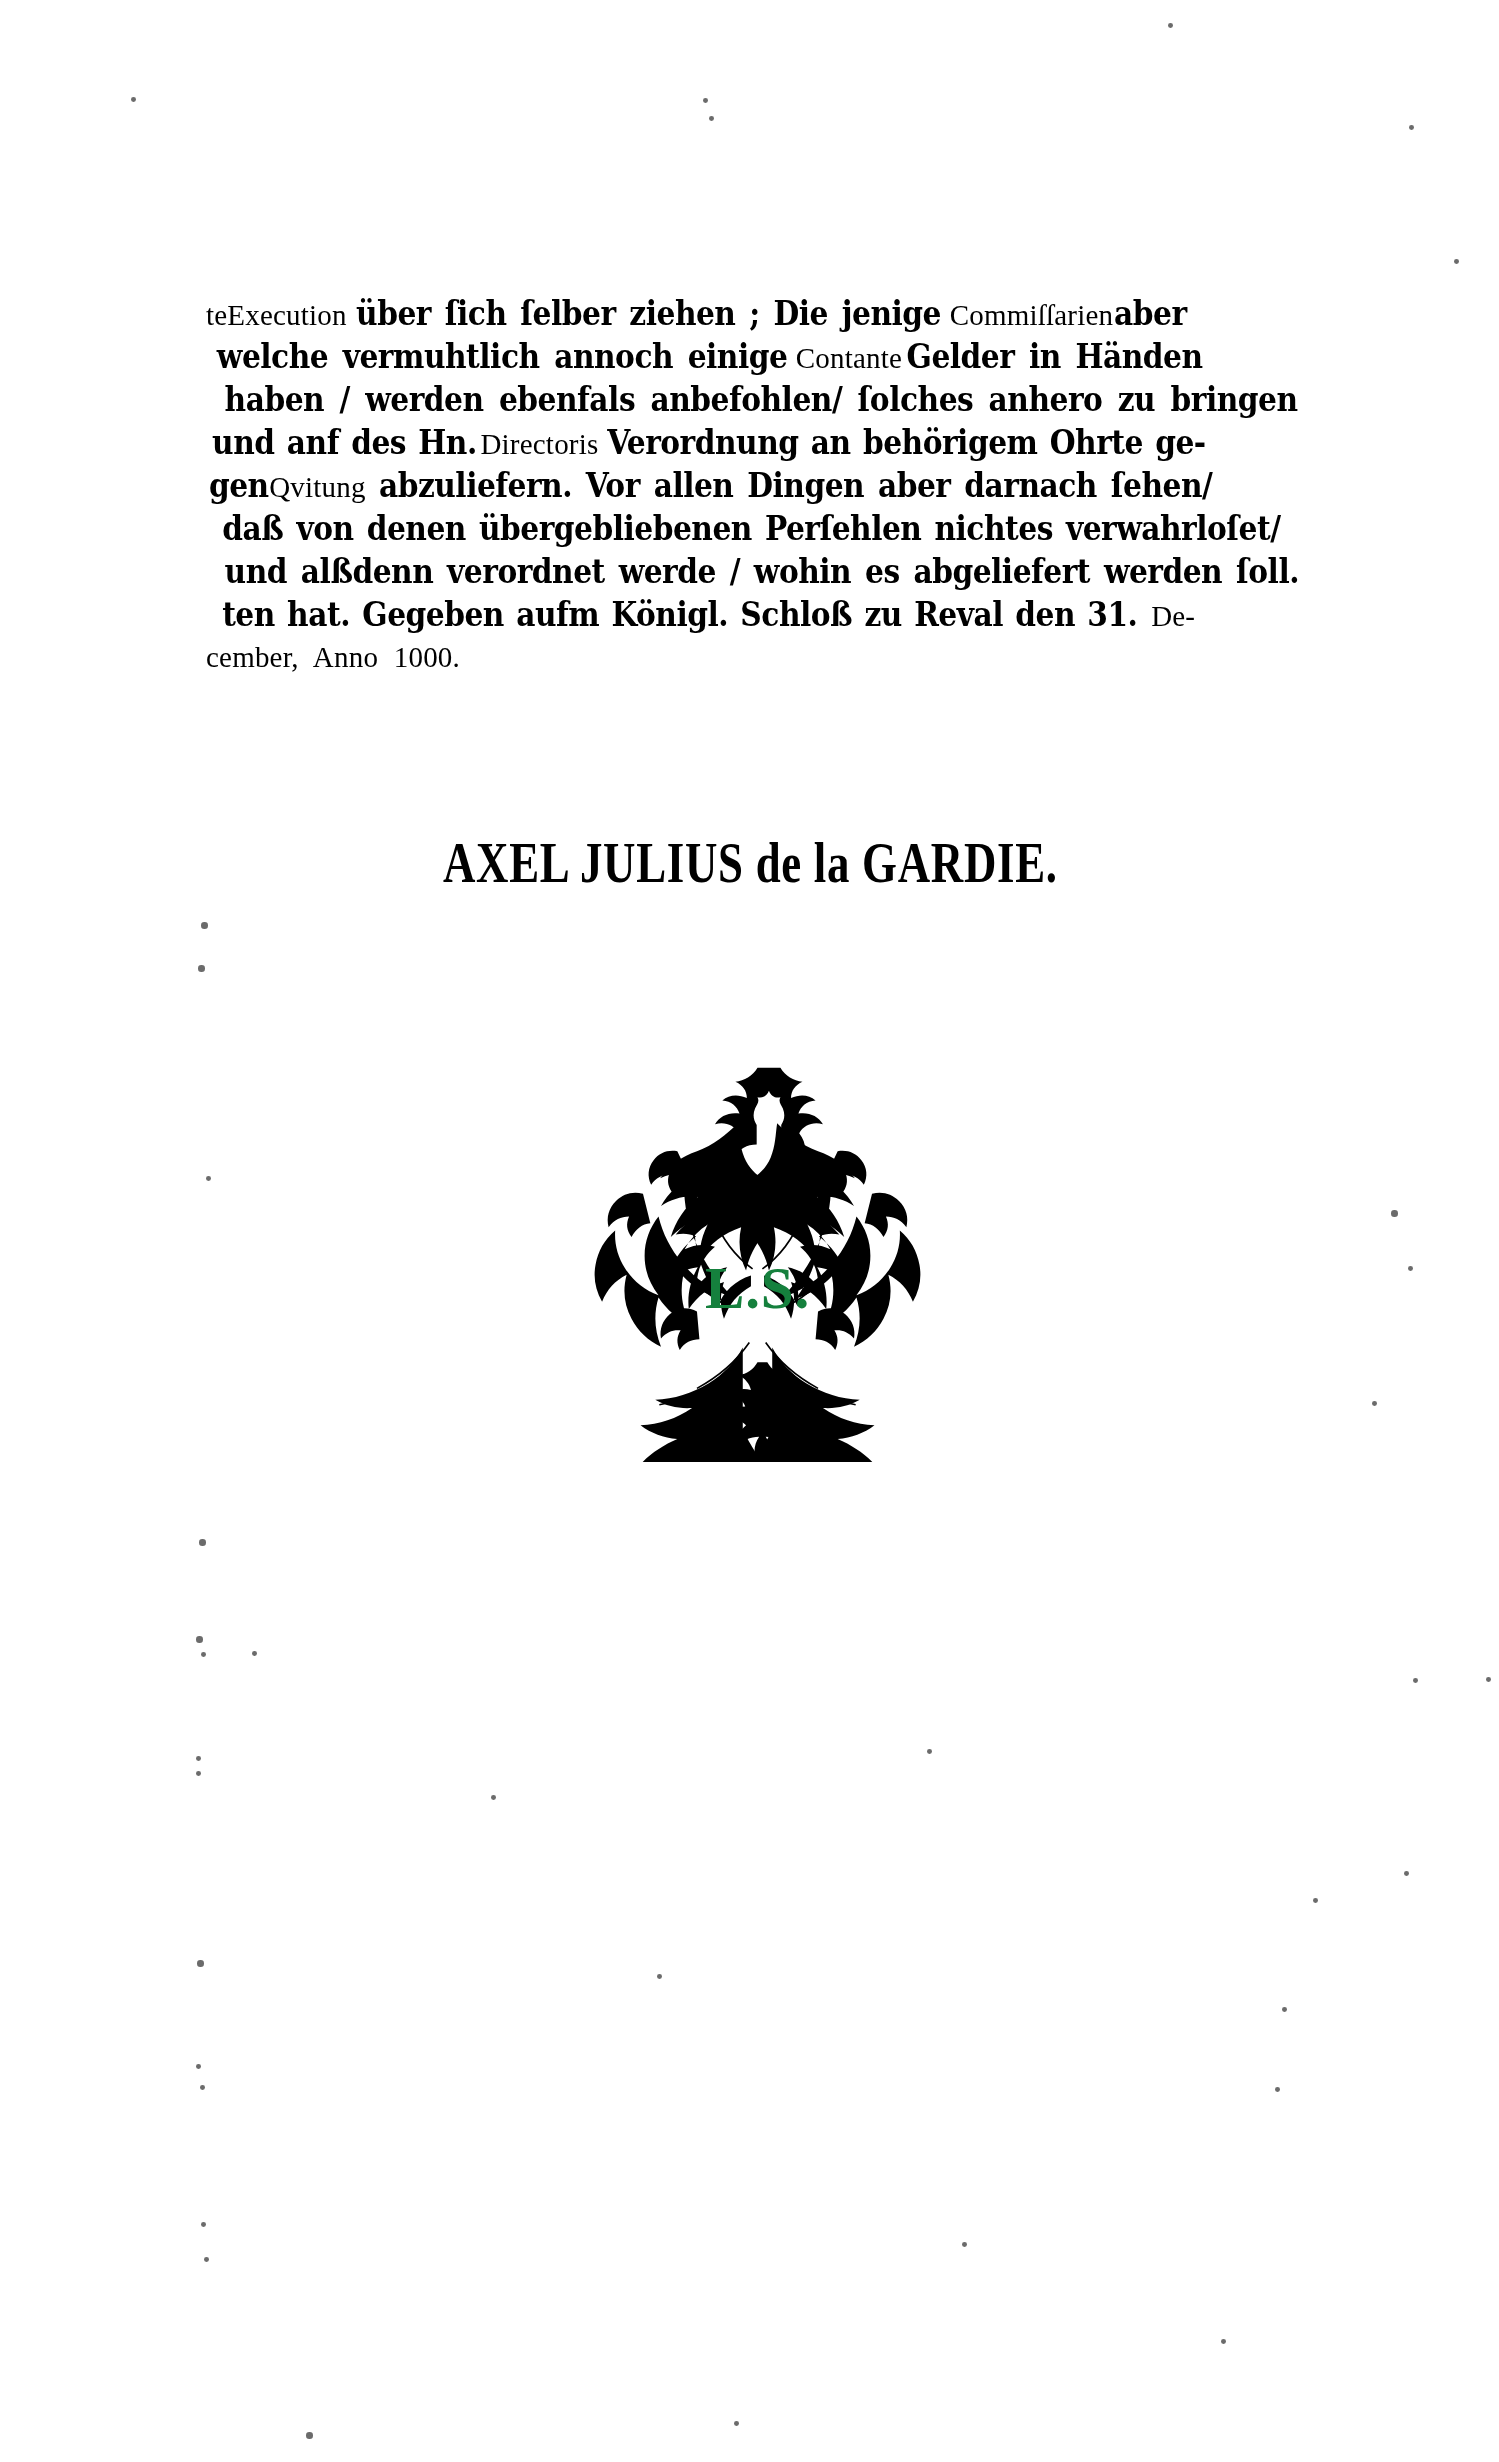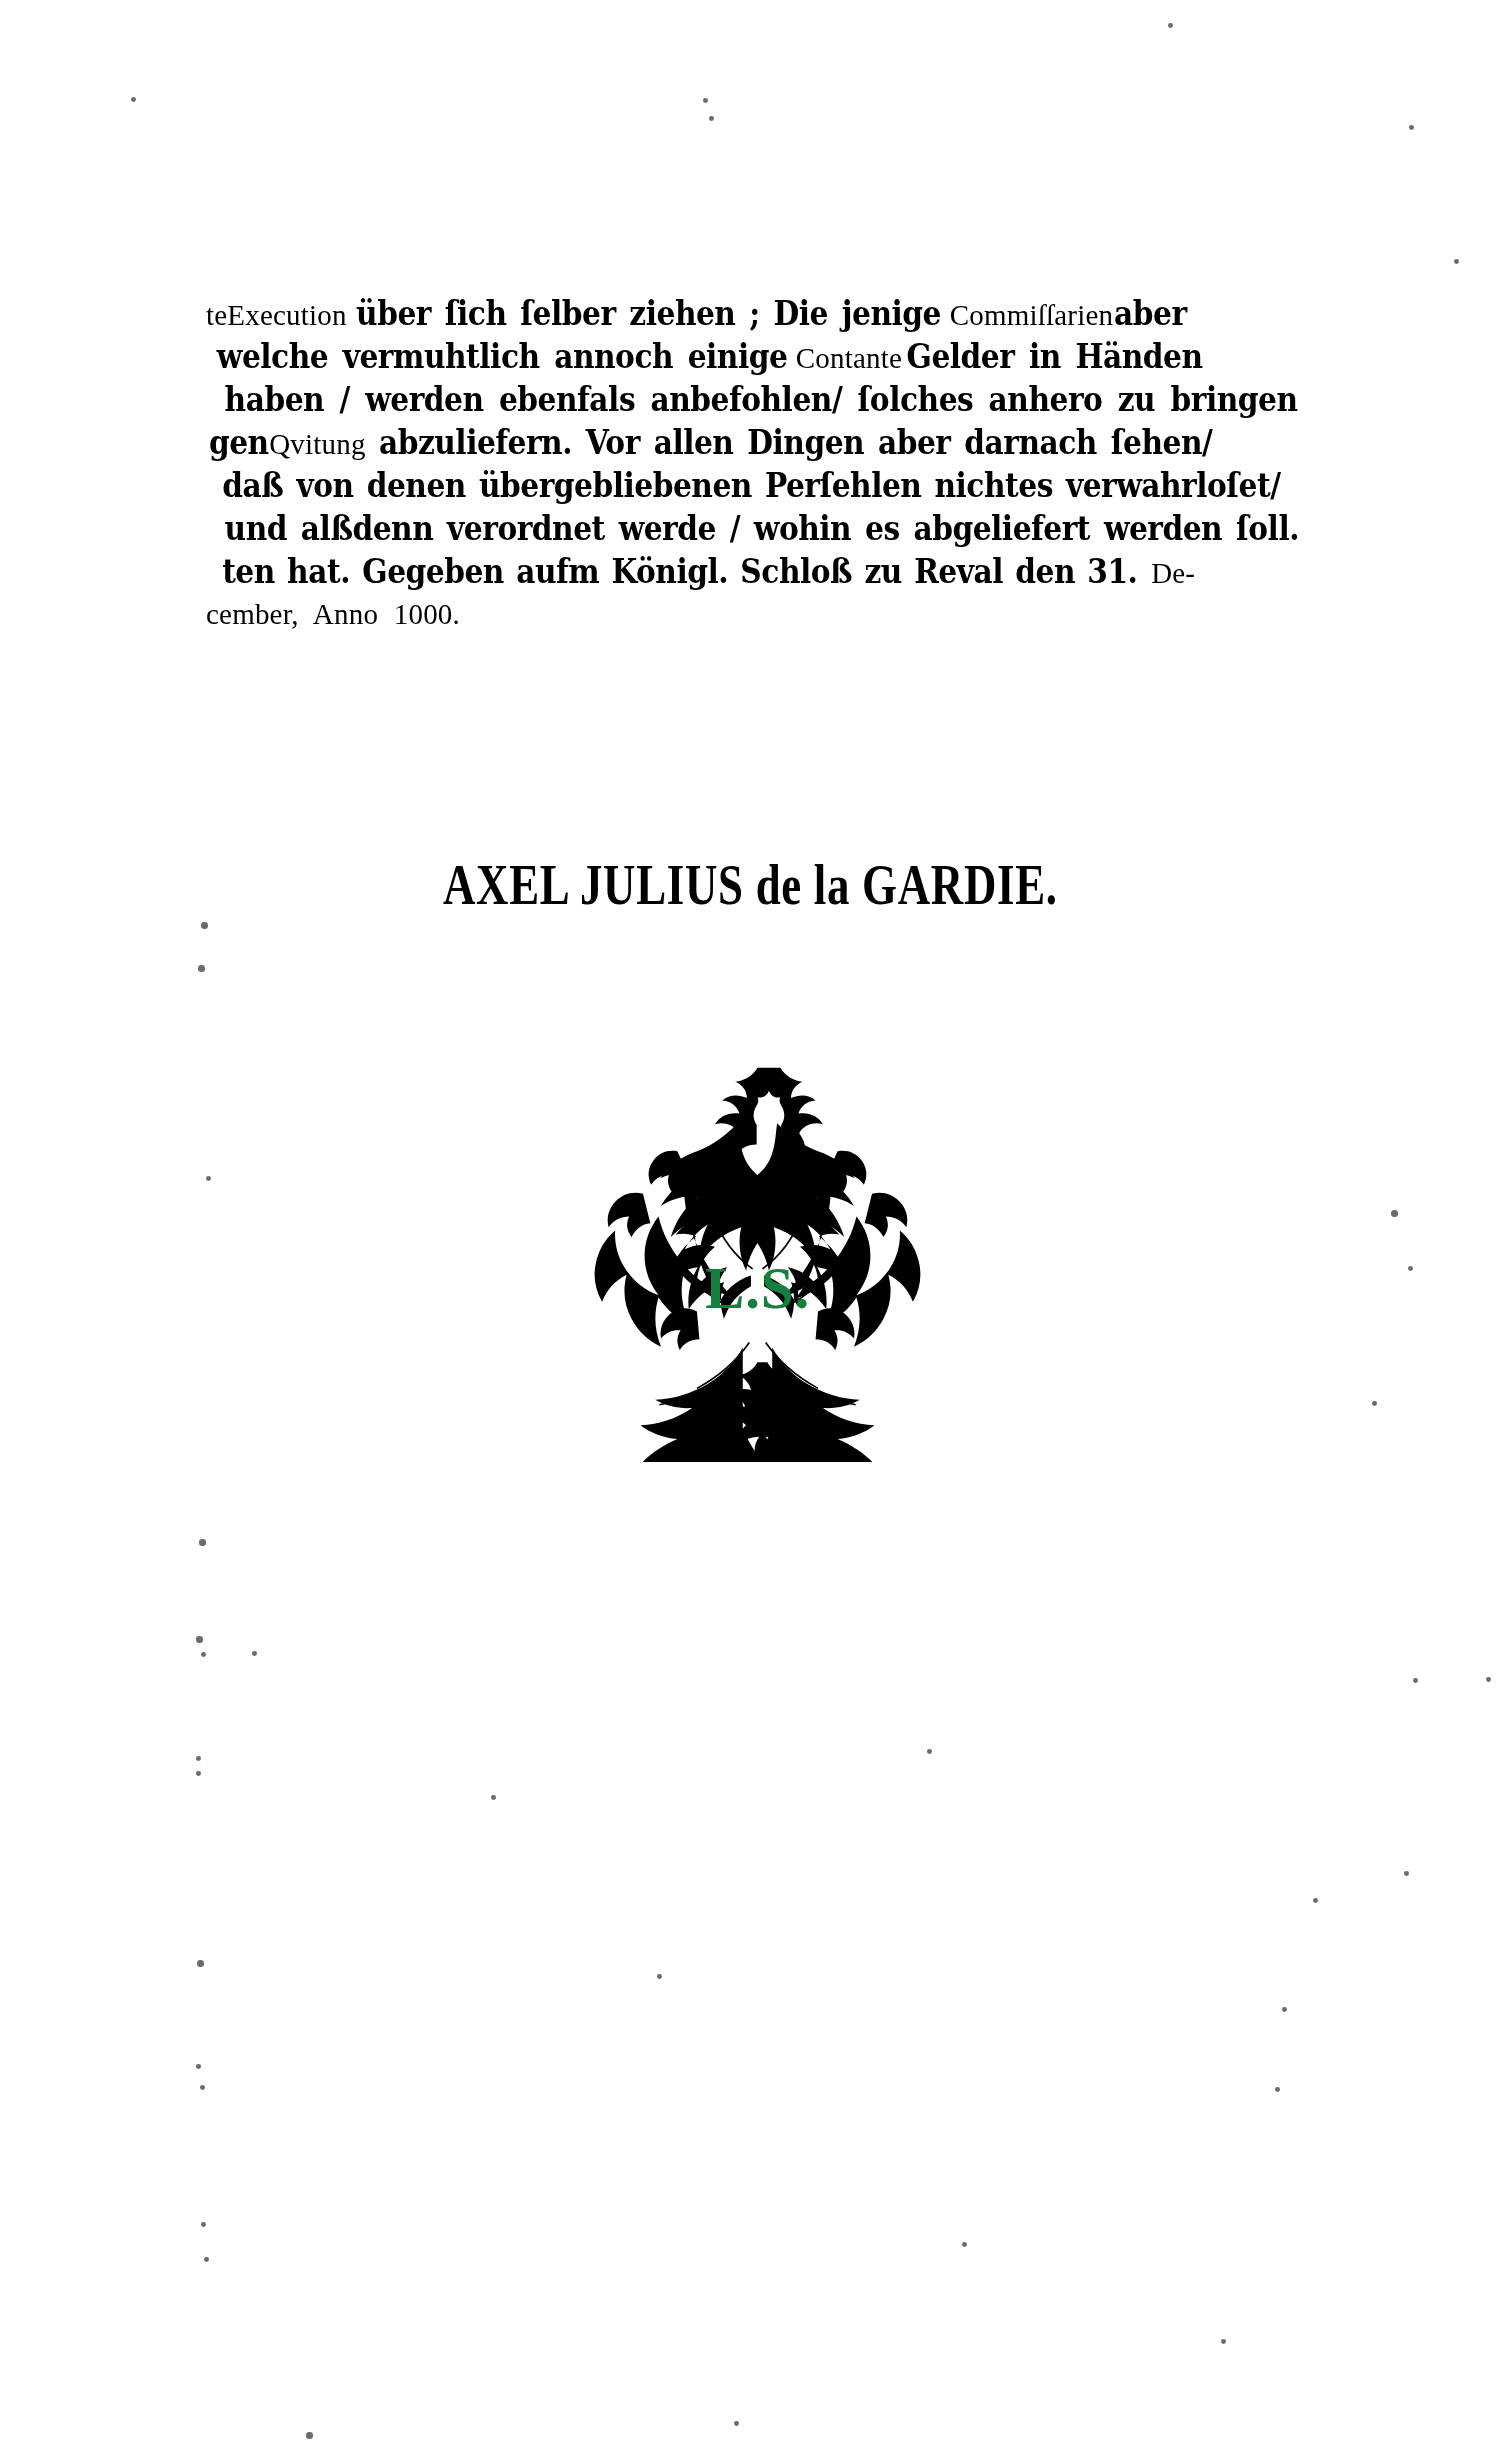--- a/index.html
+++ b/index.html
@@ -62,21 +62,21 @@
   .l8  { padding-left: 0px;  word-spacing: 3.3px; }
   .l9  { padding-left: 1.6px;  word-spacing: 4.1px; }
   .l10 { padding-left: 1.6px;  word-spacing: 3.3px; }
   .l11 { padding-left: 1.6px;  word-spacing: 2.5px; }
   .l12 { padding-left: 0px;  word-spacing: 8.2px; font-size: 28px; }
 
   
   #signature {
     position: absolute;
     left: 0;
-    top: 856px;
+    top: 834px;
     width: 1500px;
     text-align: center;
   }
   #signature .sig-text {
     font-family: "Liberation Serif", serif;
     font-weight: 700;
     font-size: 51px;
     letter-spacing: 0.8px;
     transform: scaleX(0.88) scaleY(1.12);
     display: inline-block;
@@ -116,20 +116,21 @@
 </style>
 </head>
 <body>
 
 <div id="page">
 
   <div id="text-block">
       <div class="text-line l1"><span class="rom">te </span><span class="rom">Execution </span><span class="frak">über ſich ſelber ziehen ;  Die jenige </span><span class="rom">Commiſſarien </span><span class="frak">aber</span></div>
       <div class="text-line l2"><span class="frak">welche vermuhtlich annoch einige </span><span class="rom">Contante </span><span class="frak">Gelder in Händen</span></div>
       <div class="text-line l3"><span class="frak">haben / werden  ebenfals anbefohlen/ ſolches anhero zu bringen</span></div>
+      <div class="text-line l4"><span class="frak">und anf des Hn. </span><span class="rom">Directoris </span><span class="frak">Verordnung an behörigem Ohrte ge-</span></div>
       <div class="text-line l5"><span class="frak">gen </span><span class="rom">Qvitung </span><span class="frak">abzuliefern.   Vor allen Dingen aber darnach ſehen/</span></div>
       <div class="text-line l6"><span class="frak">daß von denen übergebliebenen Perſehlen nichtes verwahrloſet/</span></div>
       <div class="text-line l9"><span class="frak">und alßdenn verordnet werde / wohin es abgeliefert werden ſoll.</span></div>
       <div class="text-line l11"><span class="frak">ten hat.   Gegeben aufm Königl. Schloß zu Reval den 31. </span><span class="rom">De-</span></div>
       <div class="text-line l12"><span class="rom">cember,  Anno 1000.</span></div>
     </div>
 
   <div id="signature">
     <span class="sig-text">AXEL JULIUS de la GARDIE.</span>
   </div>

